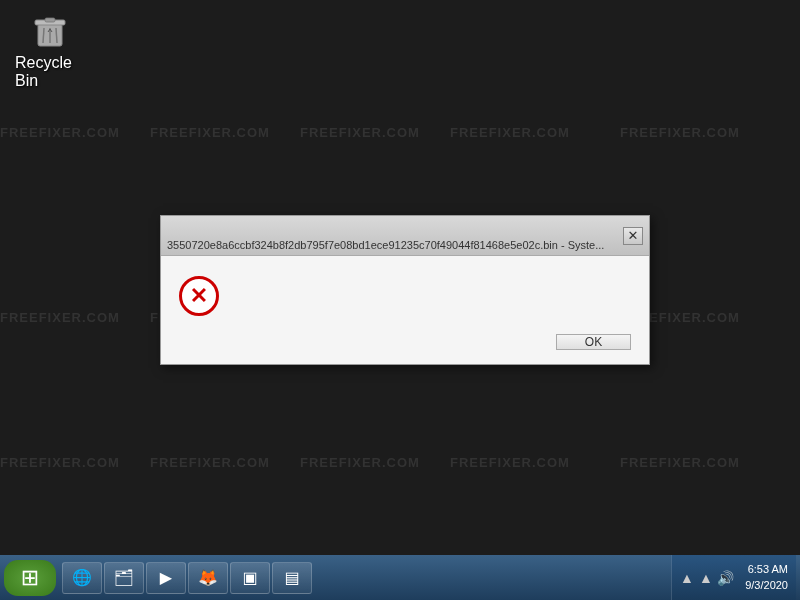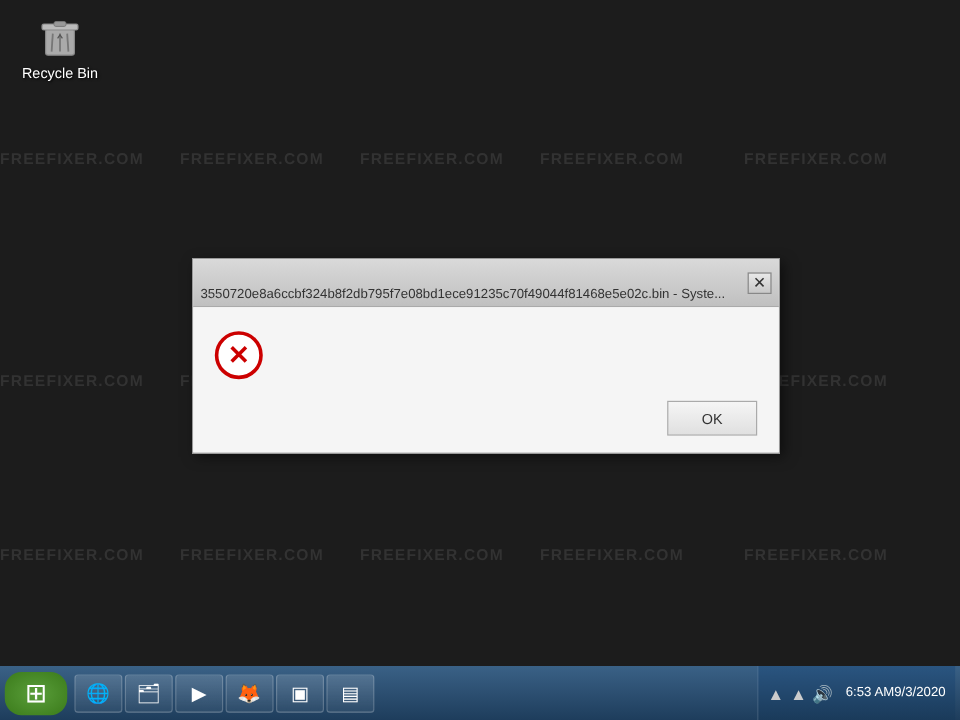--- a/index.html
+++ b/index.html
@@ -43,23 +43,23 @@
       flex-direction: column;
       align-items: center;
       cursor: pointer;
     }
     #recycle-bin .icon-img {
       width: 40px;
       height: 40px;
     }
     #recycle-bin .icon-label {
       color: #fff;
-      font-size: 12px;
+      font-size: 16px;
       margin-top: 4px;
-      text-align: right;
+      text-align: left;
       text-shadow: 1px 1px 2px #000;
     }
 
     
     #error-dialog {
       position: absolute;
       top: 215px;
       left: 160px;
       width: 490px;
       background: #f0f0f0;
@@ -135,21 +135,21 @@
       padding-top: 2px;
     }
 
     #dialog-buttons {
       display: flex;
       justify-content: flex-end;
     }
 
     #ok-button {
       width: 75px;
-      height: 29px;
+      height: 16px;
       background: linear-gradient(to bottom, #f5f5f5, #e0e0e0);
       border: 1px solid #aaa;
       font-size: 12px;
       cursor: pointer;
       color: #333;
     }
 
     
     #taskbar {
       width: 800px;
@@ -223,20 +223,21 @@
     }
 
     .tray-icon {
       color: #ccc;
       font-size: 14px;
       cursor: pointer;
     }
 
     #clock {
       display: flex;
+      flex-direction: column;
       align-items: flex-end;
       color: #fff;
       font-size: 11px;
       line-height: 1.4;
       margin-left: 4px;
     }
   </style>
 </head>
 <body>
 

